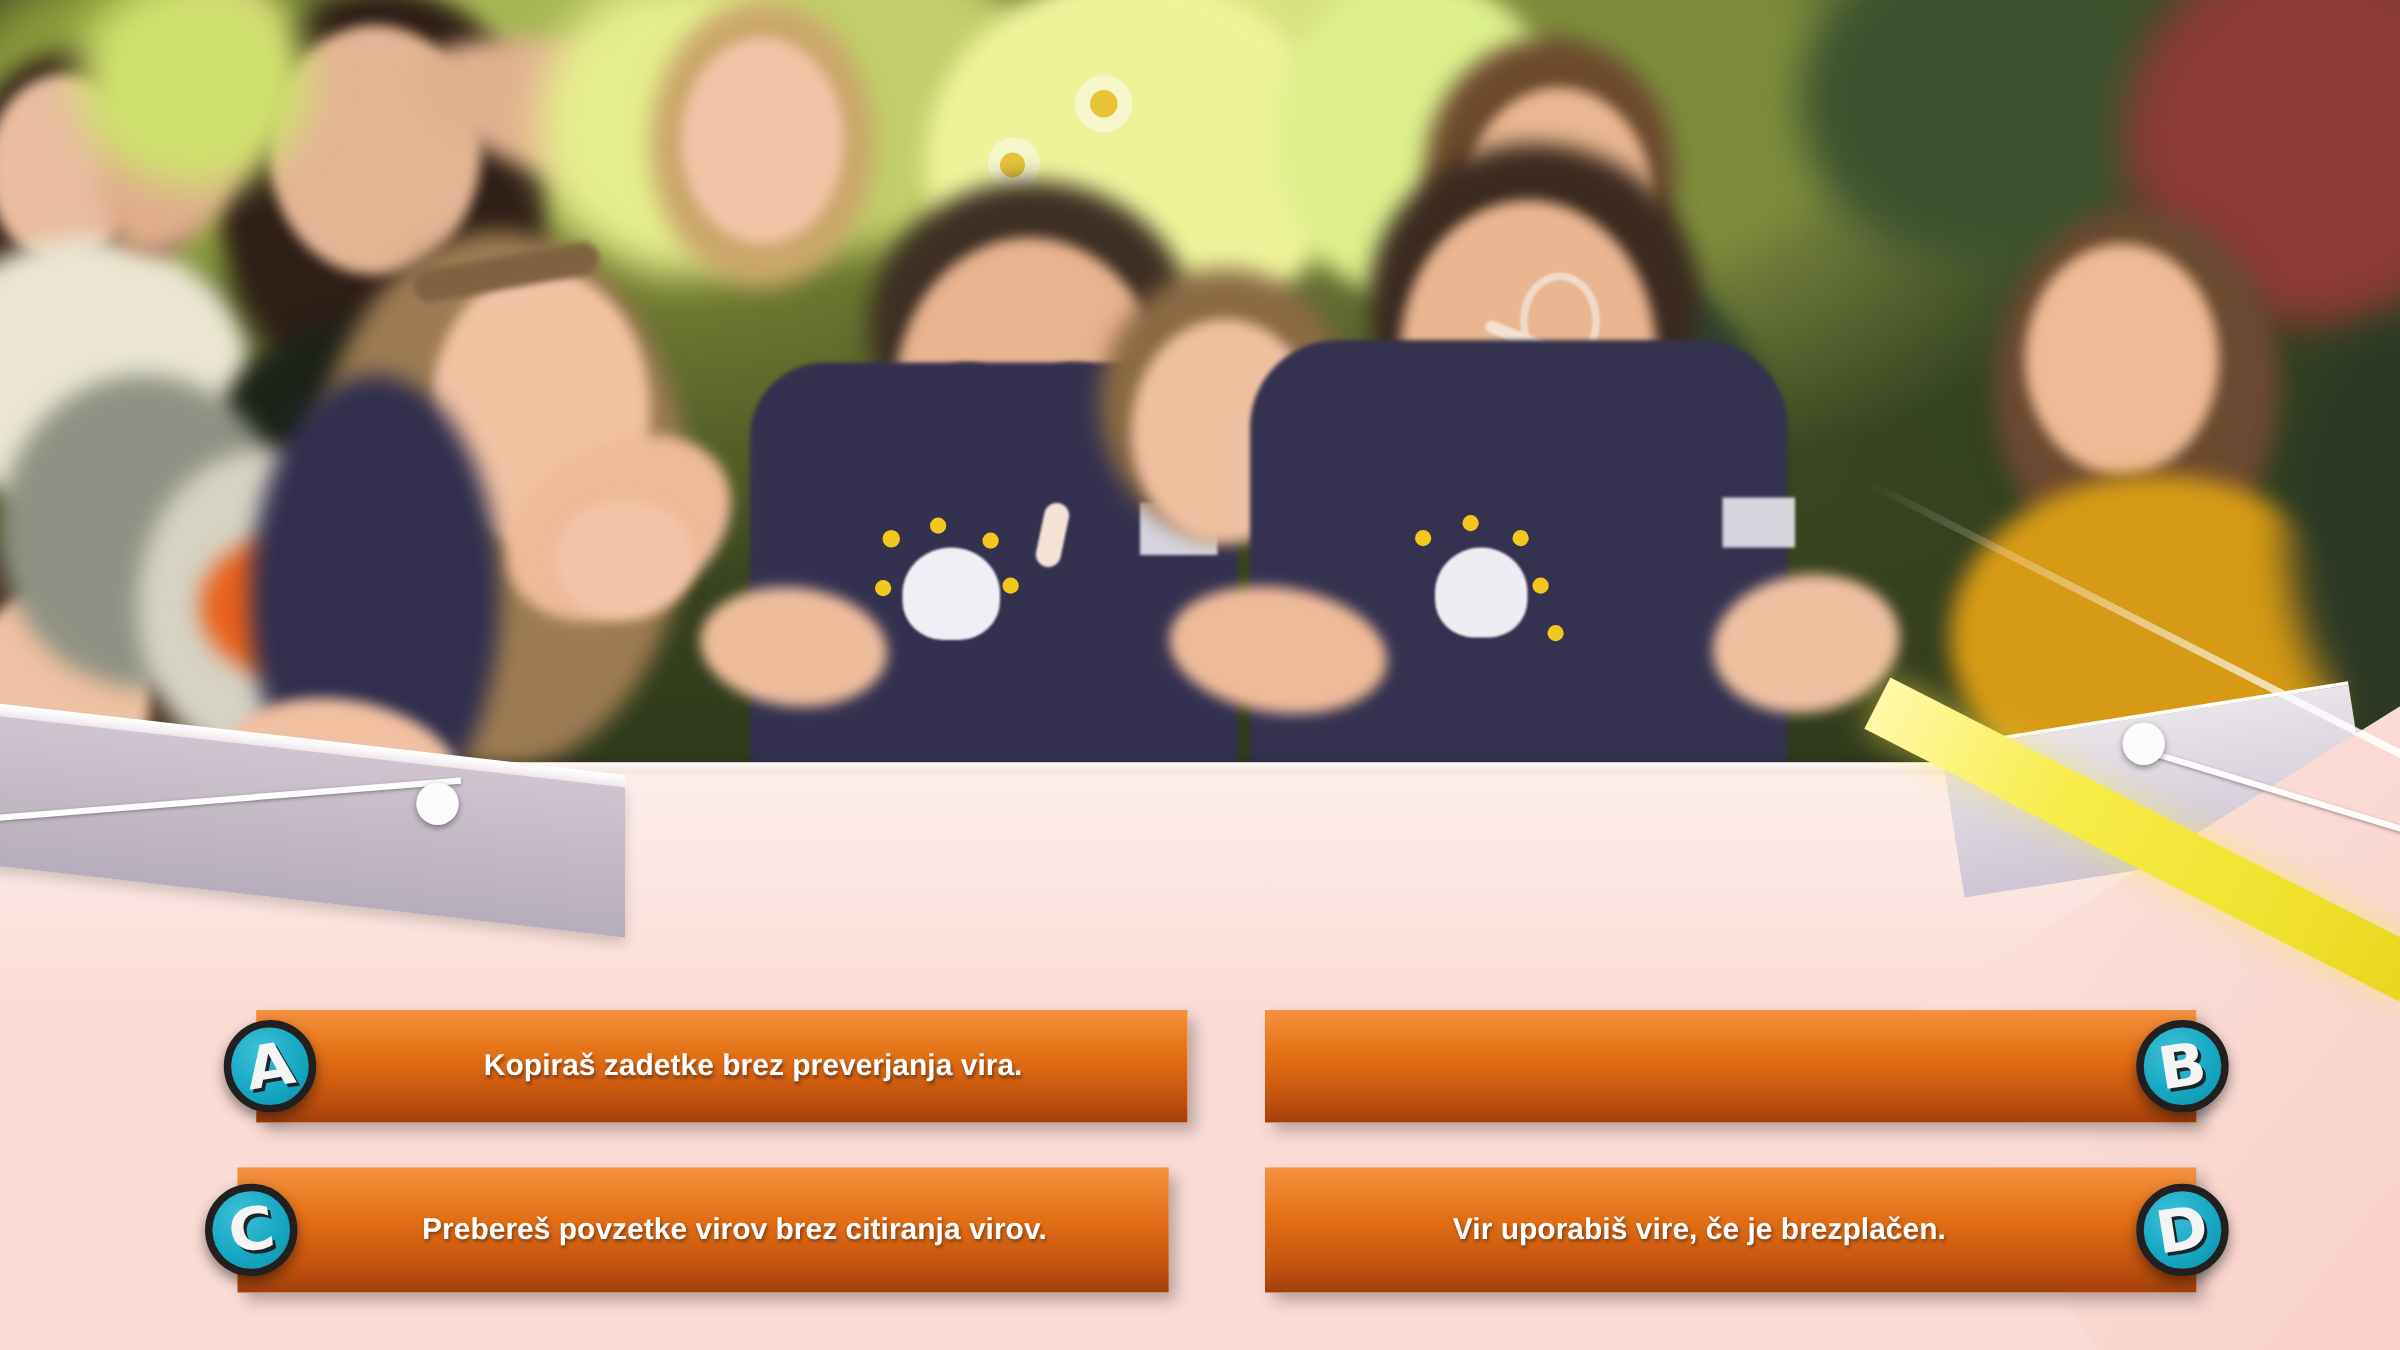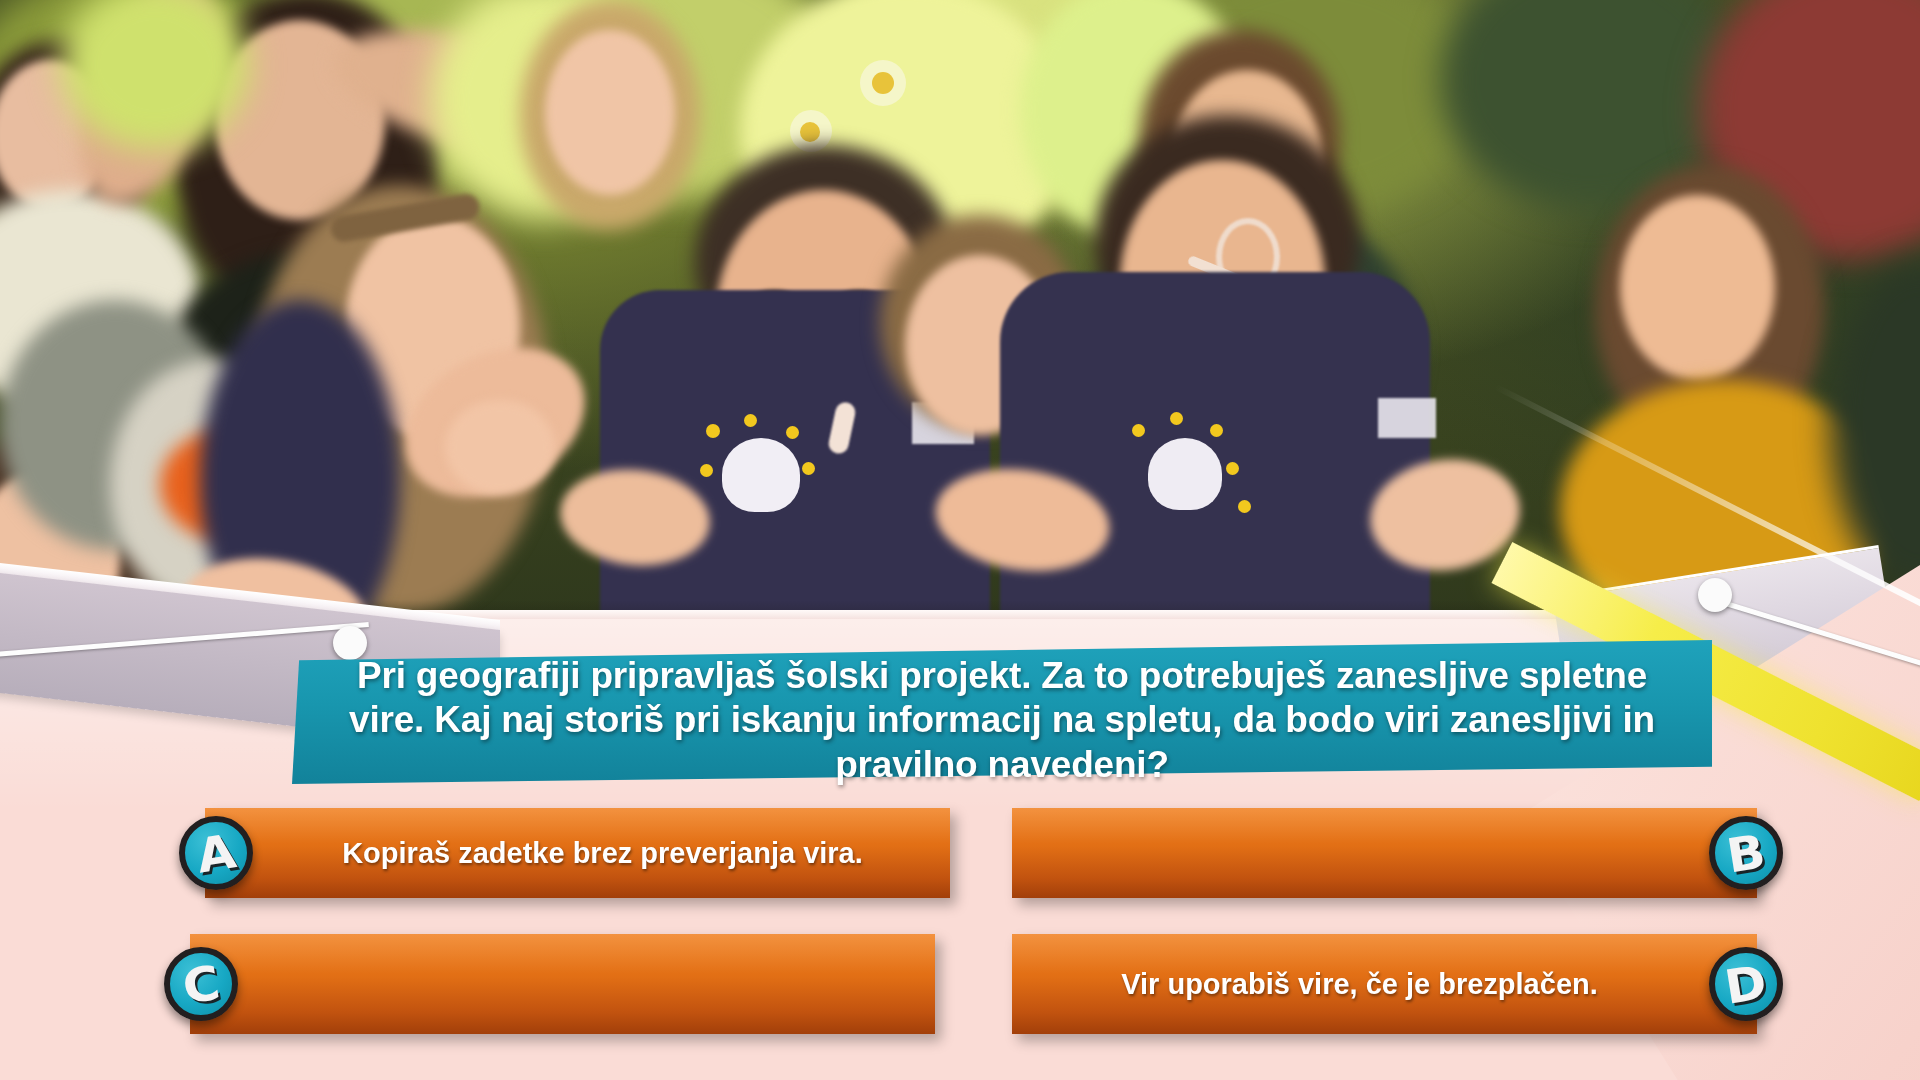--- a/index.html
+++ b/index.html
@@ -80,21 +80,21 @@
   
   .answers{position:absolute;left:0;top:800px;width:1920px;height:240px;}
   .ans{position:absolute;height:90px;}
   .bar{position:absolute;left:0;right:0;top:0;bottom:0;
     background:linear-gradient(180deg,#f07a15 0%,#e26f15 42%,#c2530f 78%,#a23f0a 100%);
     box-shadow:6px 7px 12px rgba(0,0,0,.28);}
   .bar::after{content:"";position:absolute;left:0;right:0;top:0;height:40%;
     background:linear-gradient(180deg,rgba(255,255,255,.18),rgba(255,255,255,0));}
   .ansText{position:absolute;left:90px;right:40px;top:0;bottom:0;display:flex;
     align-items:center;justify-content:center;text-align:center;
-    color:#fff;font-weight:bold;font-size:29px;line-height:1.12;
+    color:#fff;font-weight:bold;font-size:24px;line-height:1.12;
     text-shadow:1px 2px 3px rgba(0,0,0,.45);}
   .ansText.rightpad{left:40px;right:90px;}
 
   .badge{position:absolute;width:74px;height:74px;border-radius:50%;
     background:radial-gradient(circle at 36% 30%,#3cc0d6 0%,#17a8c4 55%,#0d8fa8 100%);
     border:6px solid #221f20;box-sizing:border-box;
     box-shadow:0 5px 10px rgba(0,0,0,.45);
     display:flex;align-items:center;justify-content:center;z-index:4;}
   .badge span{font-family:"DejaVu Sans",sans-serif;font-weight:bold;font-size:47px;
     color:#f4f4f4;line-height:1;display:block;
@@ -227,25 +227,20 @@
     <div class="wingR"></div>
     <div class="yellowbar"></div>
     <div class="wingRline"></div>
   </div>
 
   <div class="lineL"></div>
   <div class="lineR"></div>
   <div class="node nodeL"></div>
   <div class="node nodeR"></div>
 
-  <div class="qwrap">
-    <div class="qbannerEdge"></div>
-    <div class="qbanner"></div>
-    <div class="qtext">Pri geografiji pripravljaš šolski projekt. Za to potrebuješ zanesljive spletne vire. Kaj naj storiš pri iskanju informacij na spletu, da bodo viri zanesljivi in pravilno navedeni?</div>
-  </div>
 
   <div class="answers">
 
     <div class="ans" id="ansA">
       <div class="bar"></div>
       <div class="badge badgeL">
         <span>A</span>
       </div>
       <div class="ansText">Kopiraš zadetke brez preverjanja vira.</div>
     </div>
@@ -255,20 +250,21 @@
       <div class="badge badgeR">
         <span>B</span>
       </div>
     </div>
 
     <div class="ans" id="ansC">
       <div class="bar"></div>
       <div class="badge badgeL">
         <span>C</span>
       </div>
+      <div class="ansText">Prebereš povzetke virov brez citiranja virov.</div>
     </div>
 
     <div class="ans" id="ansD">
       <div class="bar"></div>
       <div class="badge badgeR">
         <span>D</span>
       </div>
       <div class="ansText rightpad">Vir uporabiš vire, če je brezplačen.</div>
     </div>
 

